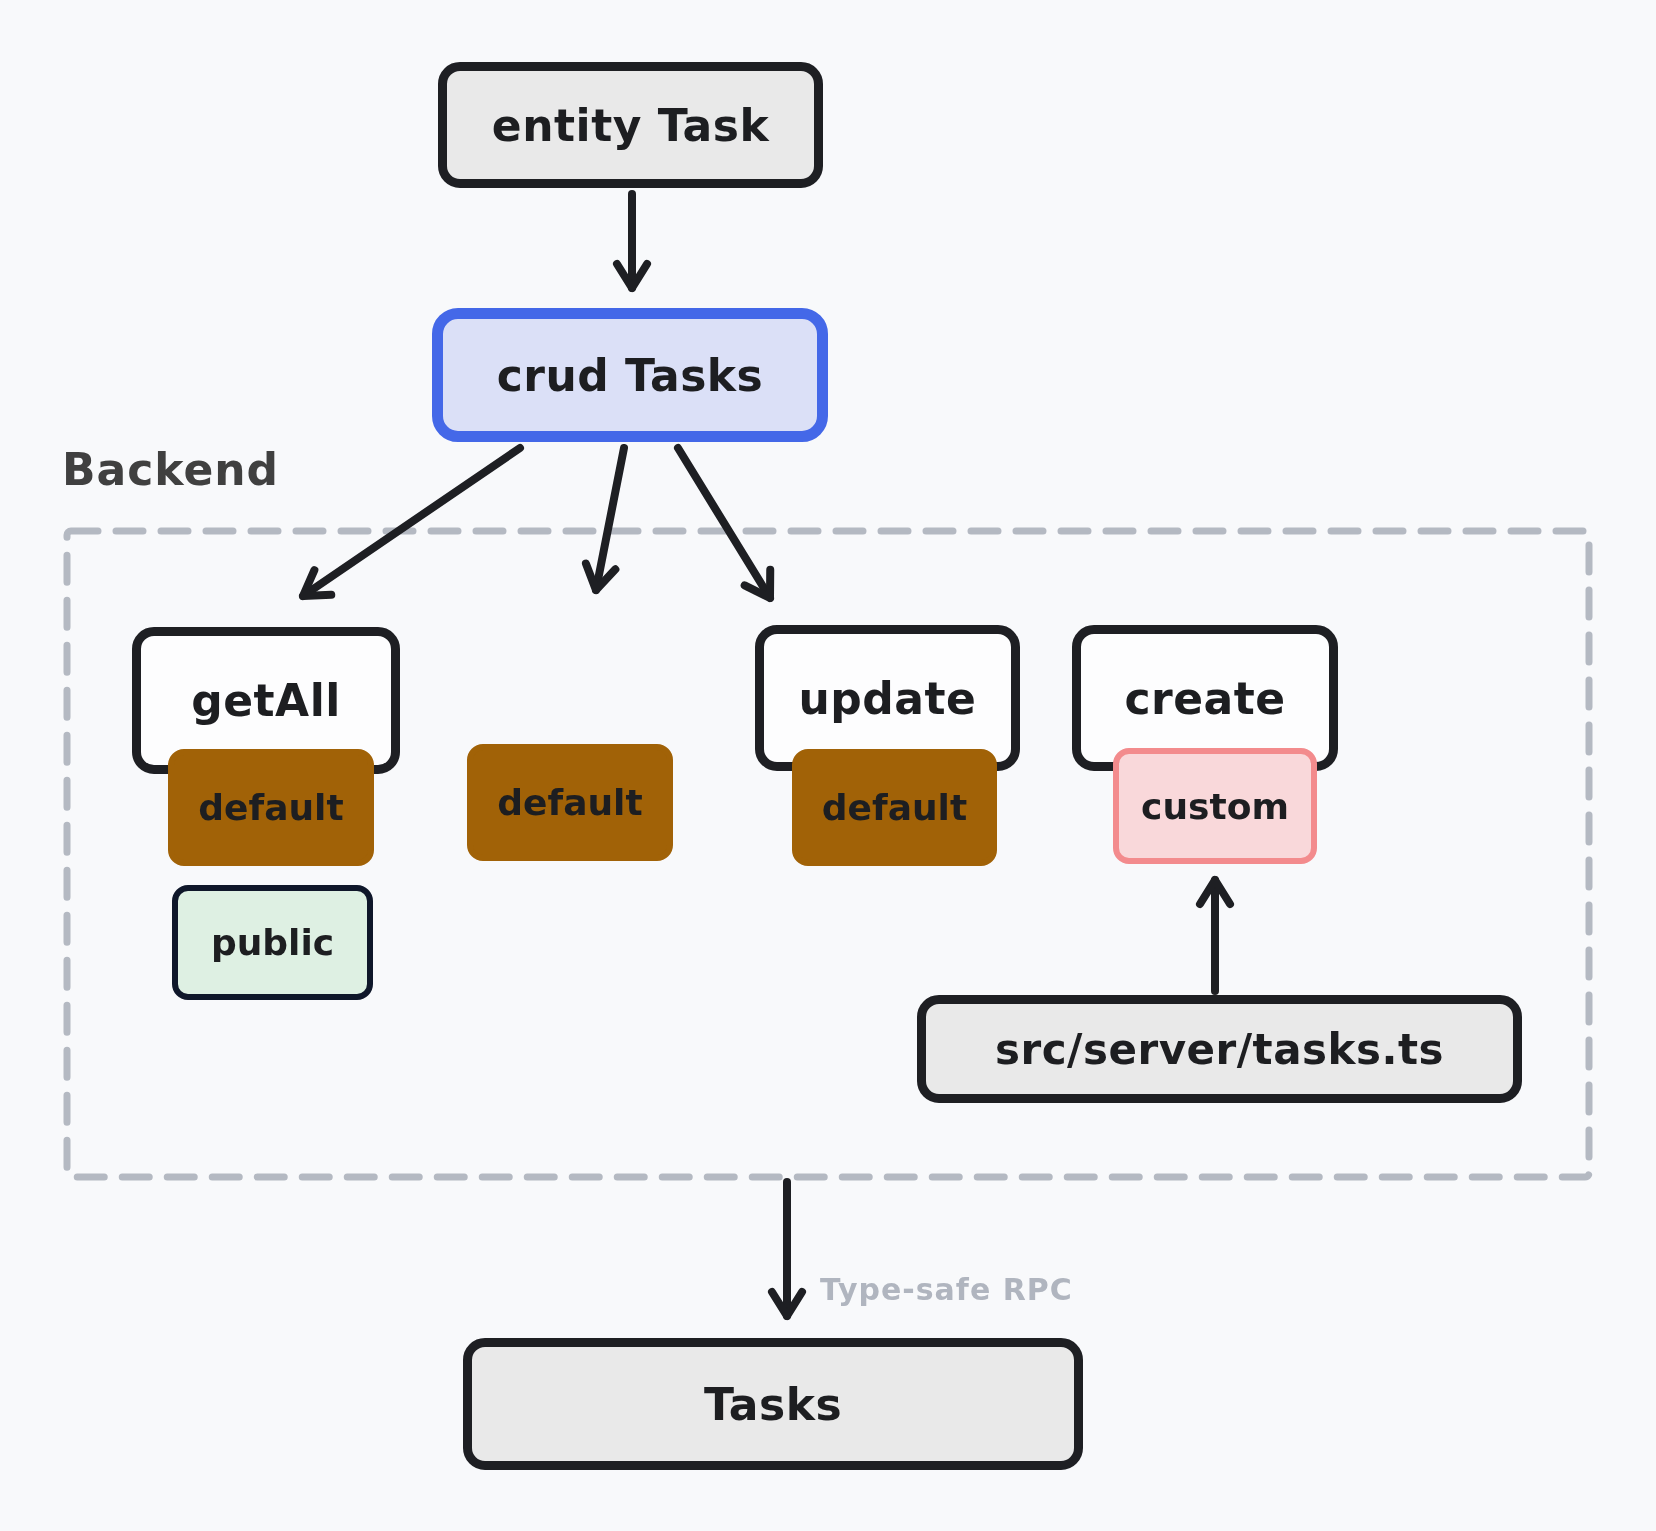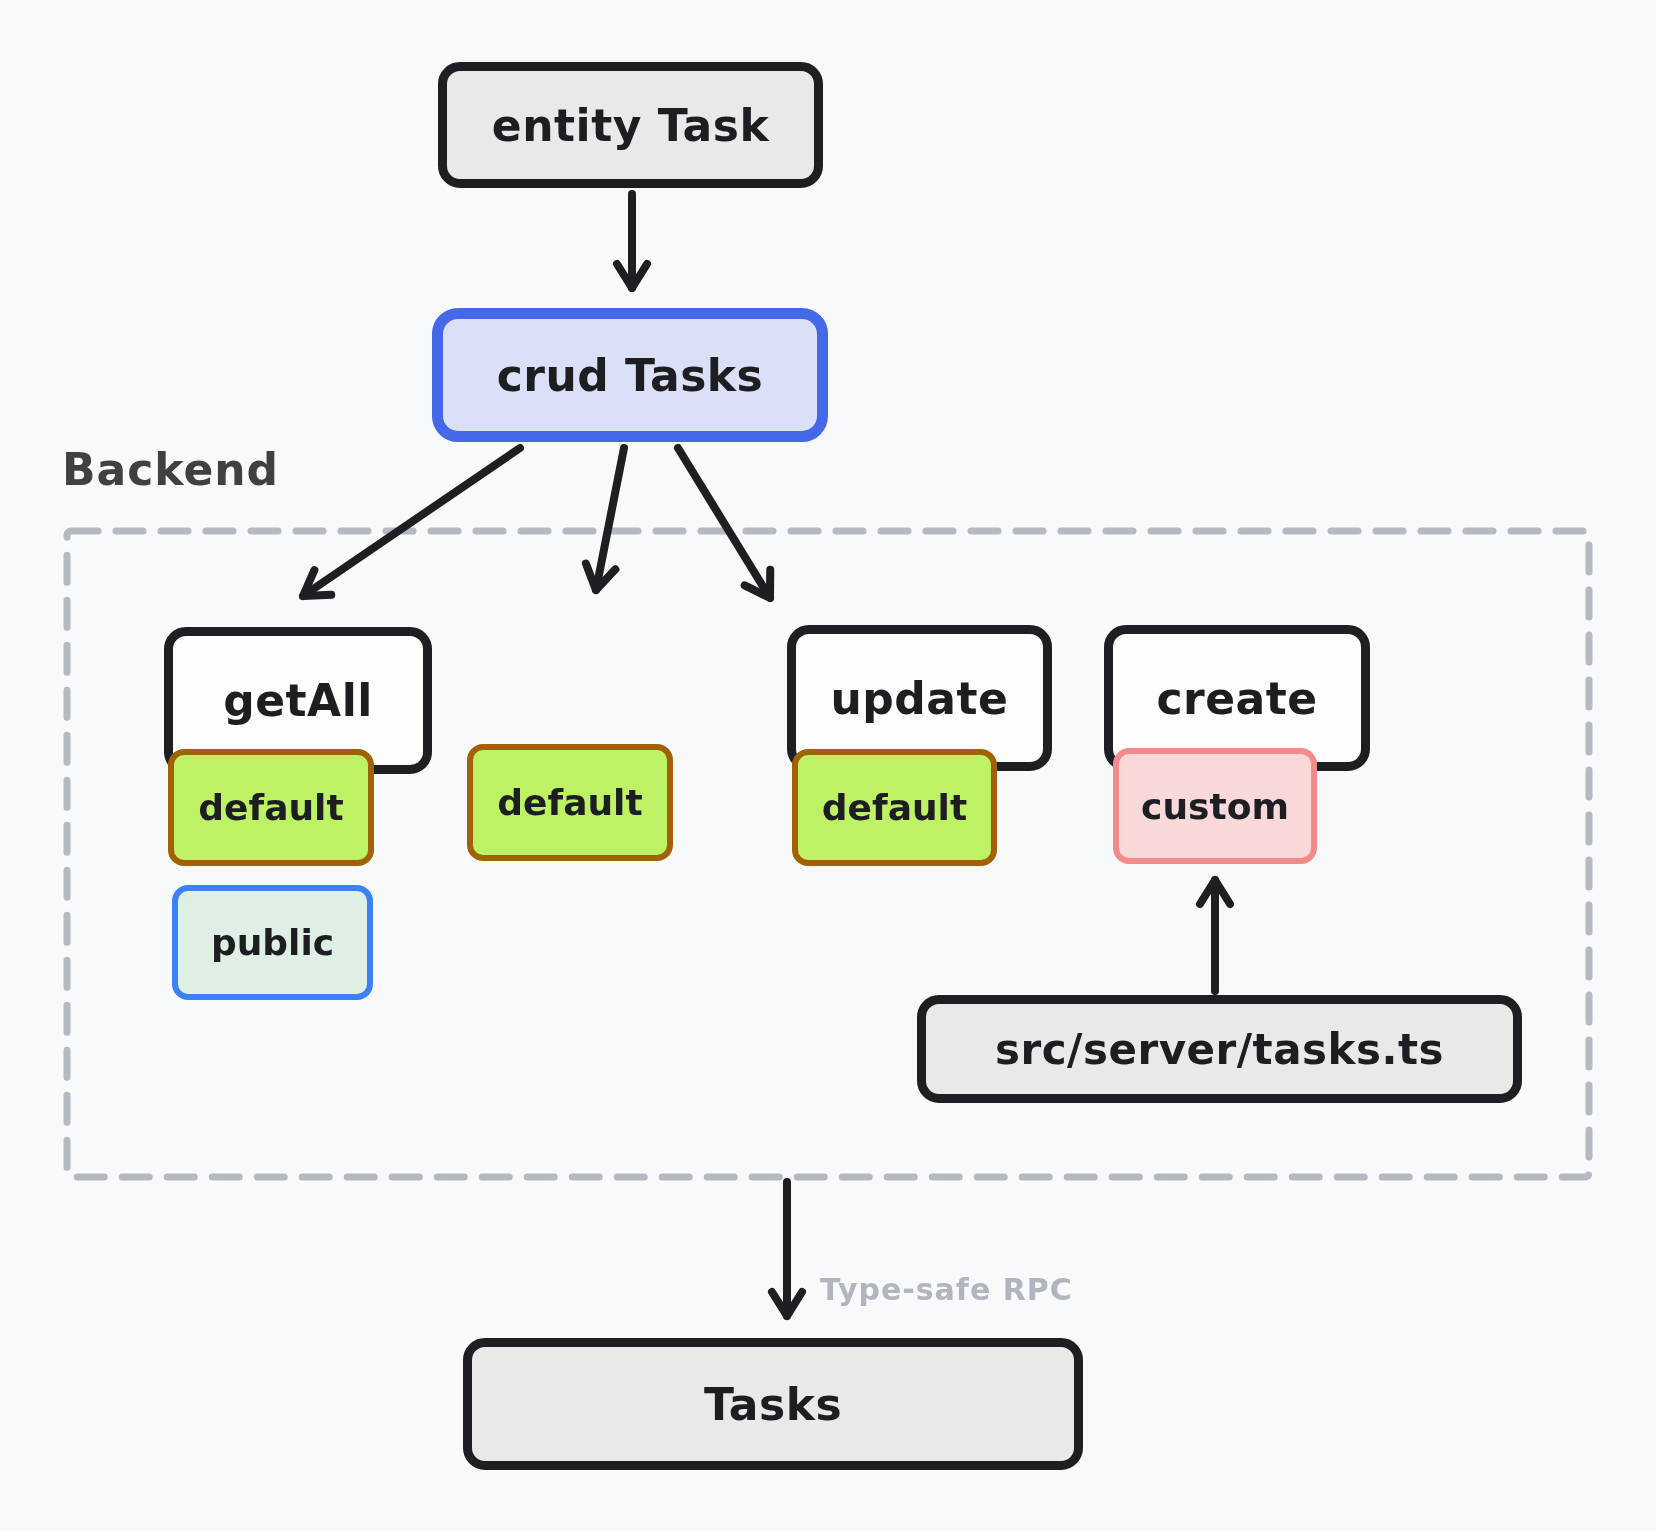--- a/index.html
+++ b/index.html
@@ -29,41 +29,41 @@
     justify-content: center;
     border: 9px solid #1e1f23;
     border-radius: 22px;
     font-size: 44px;
     font-weight: 700;
     color: #1d1e21;
     letter-spacing: 0.5px;
     white-space: nowrap;
   }
   .node.gray   { background: #e9e9e9; }
-  .node.white  { background: #fdfdfe; margin-left: 32px; }
+  .node.white  { background: #fdfdfe; }
   .node.primary{
     background: #dbe0f7;
     border: 11px solid #4468e8;
     border-radius: 26px;
   }
   .badge {
     position: absolute;
     box-sizing: border-box;
     display: flex;
     align-items: center;
     justify-content: center;
     border-radius: 16px;
     font-size: 36px;
     font-weight: 700;
     color: #1d1e21;
     white-space: nowrap;
   }
-  .badge.default { background: #bef264; border: 6px solid #a16207; }
+  .badge.default { background: #a16207; border: 6px solid #a16207; }
   .badge.custom  { background: #f9d8da; border: 6px solid #f38b8d; }
-  .badge.public  { background: #def0e3; border: 6px solid #3b82f6; }
+  .badge.public  { background: #def0e3; border: 6px solid #0f172a; }
   .group-label {
     position: absolute;
     font-size: 44px;
     font-weight: 700;
     color: #404040;
     letter-spacing: 1px;
   }
   .edge-label {
     position: absolute;
     font-size: 30px;

